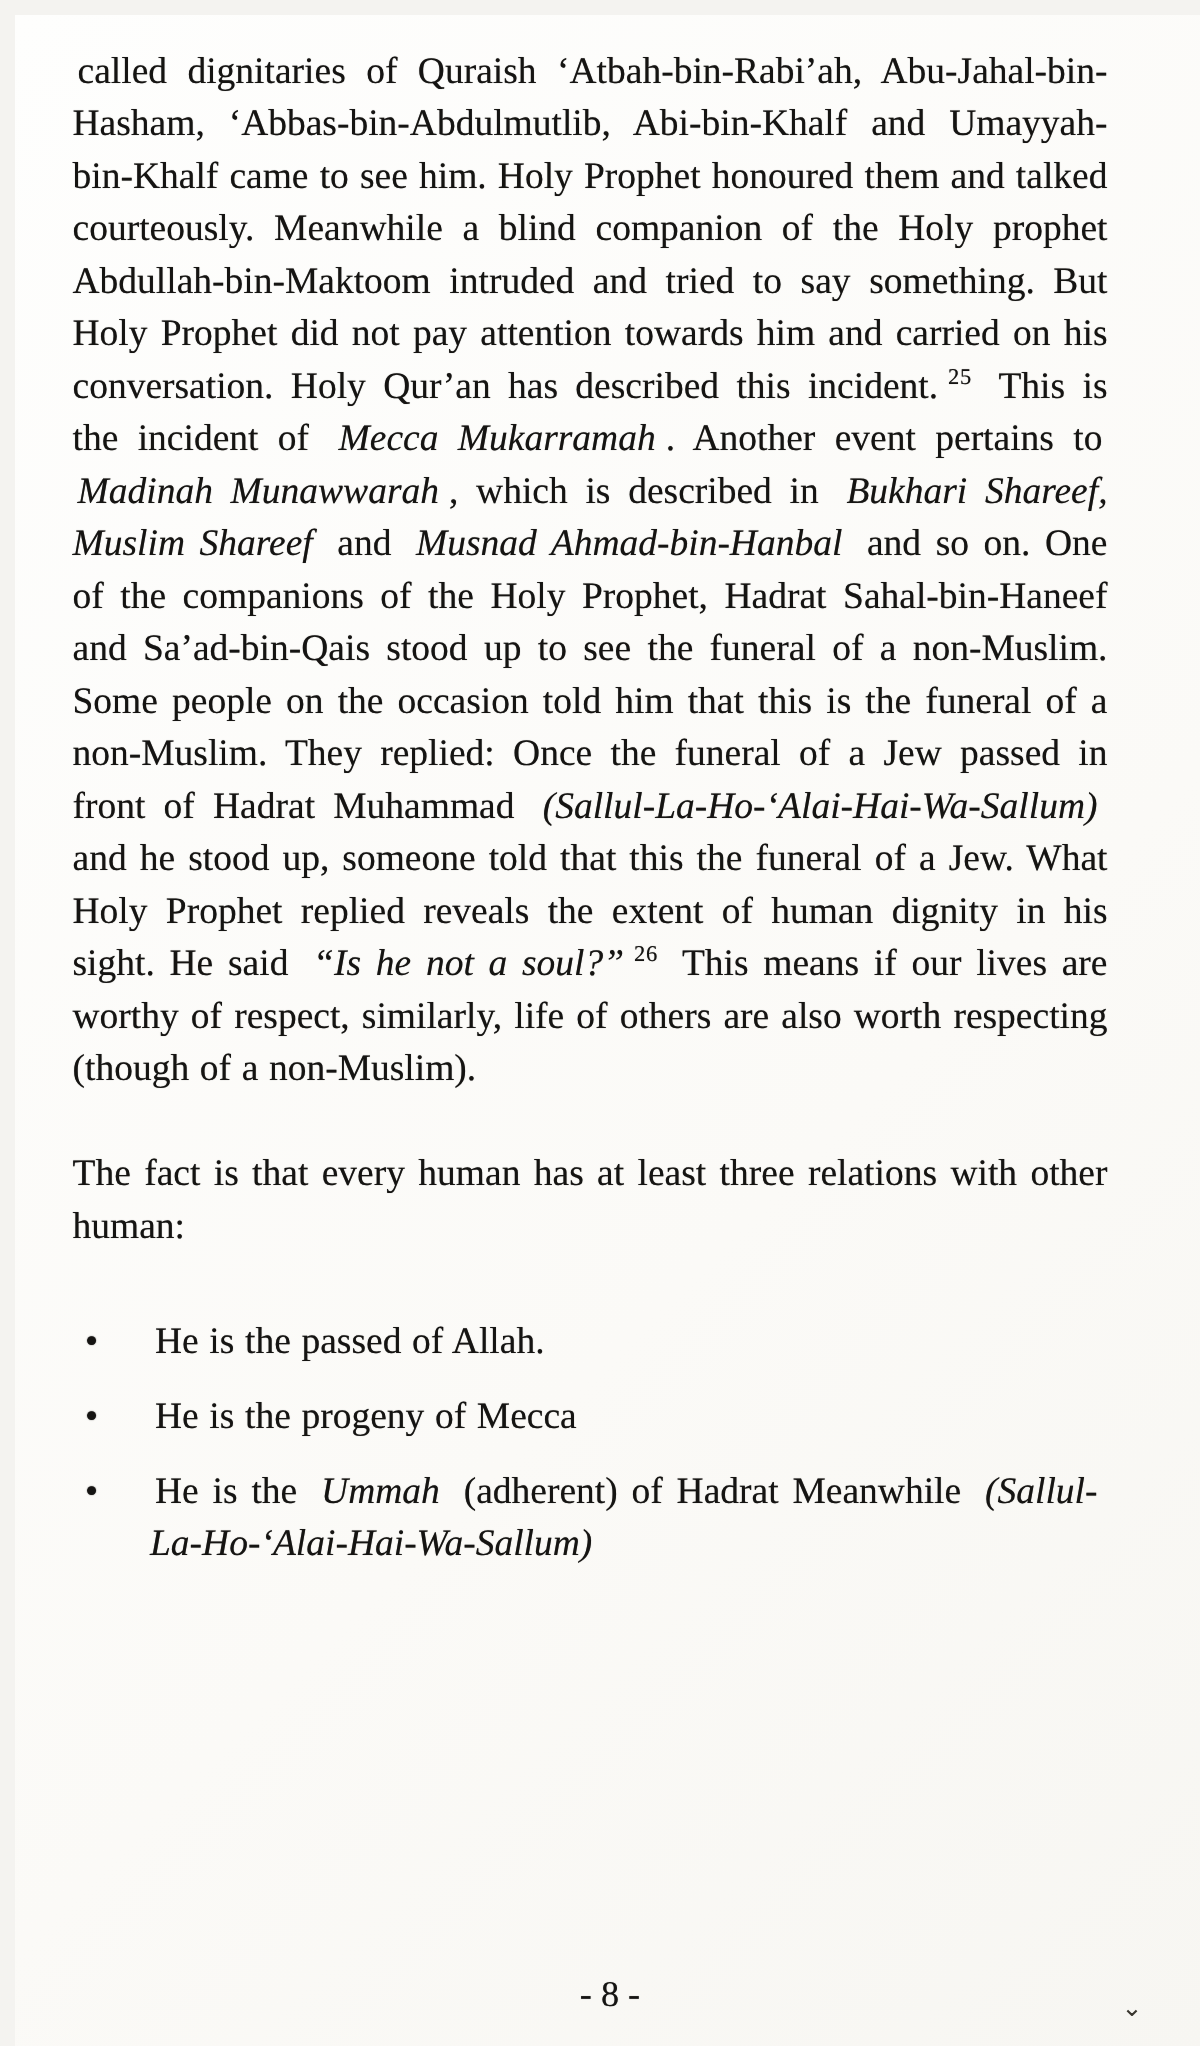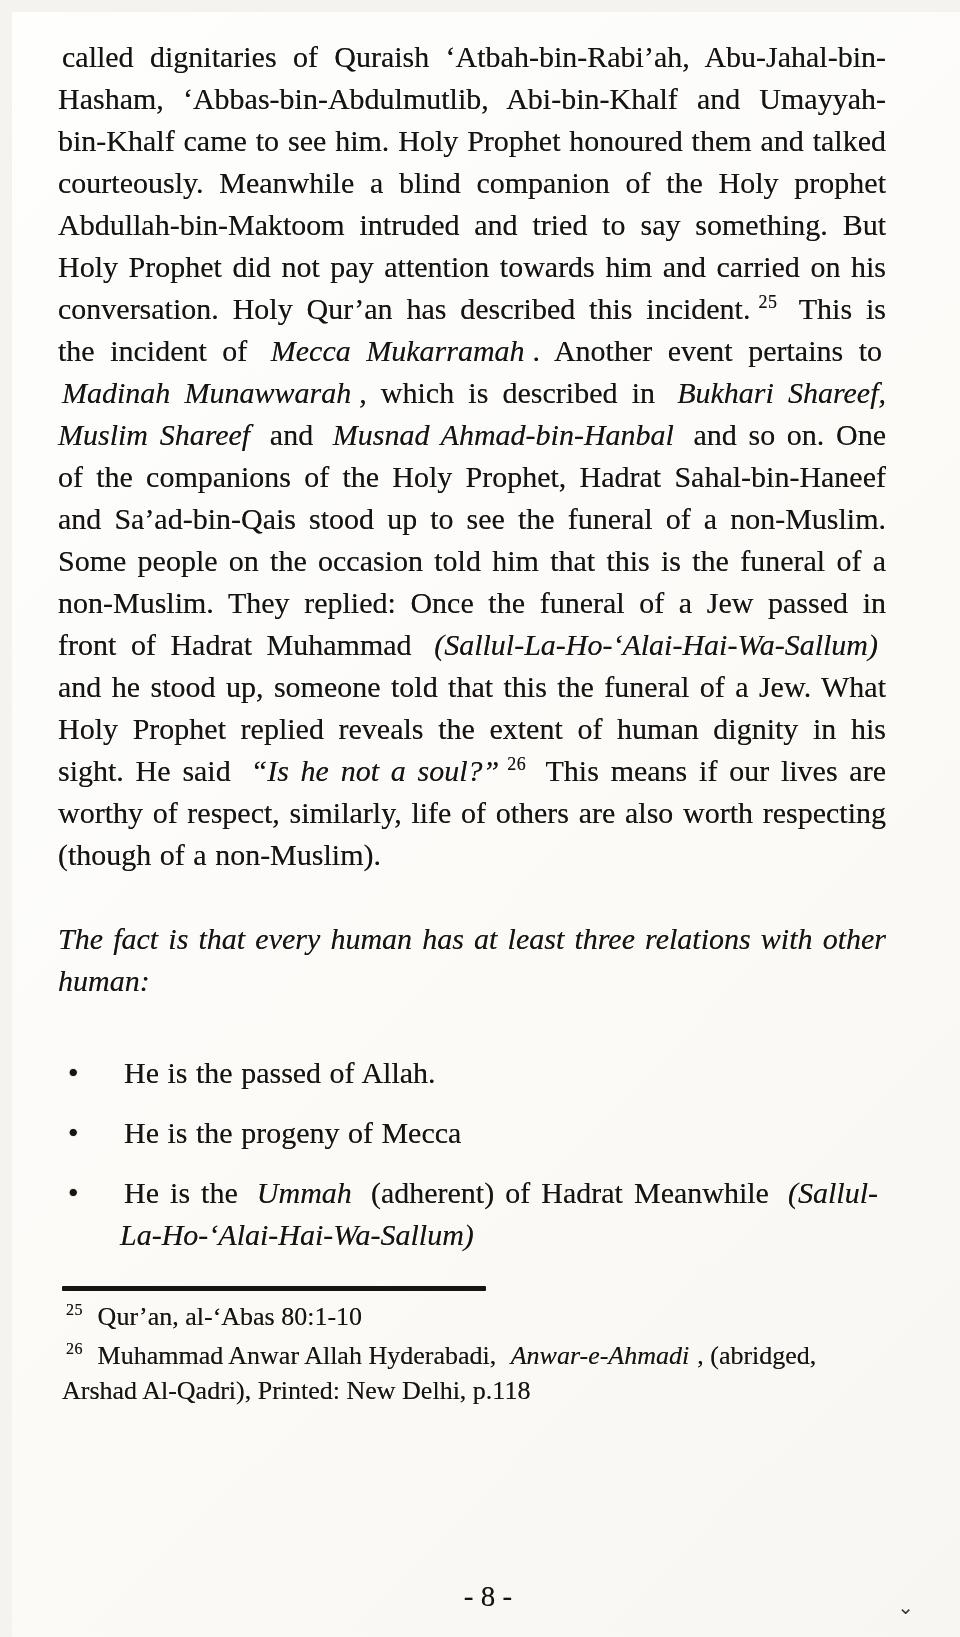--- a/index.html
+++ b/index.html
@@ -25,21 +25,21 @@
     text-shadow: 0 0 0.6px rgba(15,14,12,0.6);
     word-spacing: 1px;
   }
   .it { font-style: italic; }
   .sup {
     vertical-align: super;
     font-size: 0.6em;
     line-height: 0;
     letter-spacing: 0.5px;
   }
-  .relations { margin-top: 42px; font-style: italic; }
+  .relations { margin-top: 42px; }
   .bullets { margin-top: 46px; }
   .bullet-item {
     display: flex;
     margin-bottom: 10px;
   }
   .bullet-marker {
     flex: none;
     width: 46px;
     font-size: 30px;
     line-height: 42px;
@@ -96,23 +96,18 @@
     <div class="bullet-item">
       <span class="bullet-marker">•</span>
       <span class="bullet-text para"><span>He is the progeny of Mecca</span></span>
     </div>
     <div class="bullet-item">
       <span class="bullet-marker">•</span>
       <span class="bullet-text para"><span>He is the </span><span class="it">Ummah</span><span> (adherent) of Hadrat Meanwhile </span><span class="it">(Sallul-La-Ho-‘Alai-Hai-Wa-Sallum)</span></span>
     </div>
   </div>
 
-  <div class="footnote-block">
-    <div class="fn-rule"></div>
-    <p class="footnote"><span class="sup">25</span><span> Qur’an, al-‘Abas 80:1-10</span></p>
-    <p class="footnote"><span class="sup">26</span><span> Muhammad Anwar Allah Hyderabadi, </span><span class="it">Anwar-e-Ahmadi</span><span>, (abridged, Arshad Al-Qadri), Printed: New Delhi, p.118</span></p>
-  </div>
 
   <div class="page-number">- 8 -</div>
 
   <div class="scan-artifact">⌄</div>
 
 </div>
 
 </body></html>

